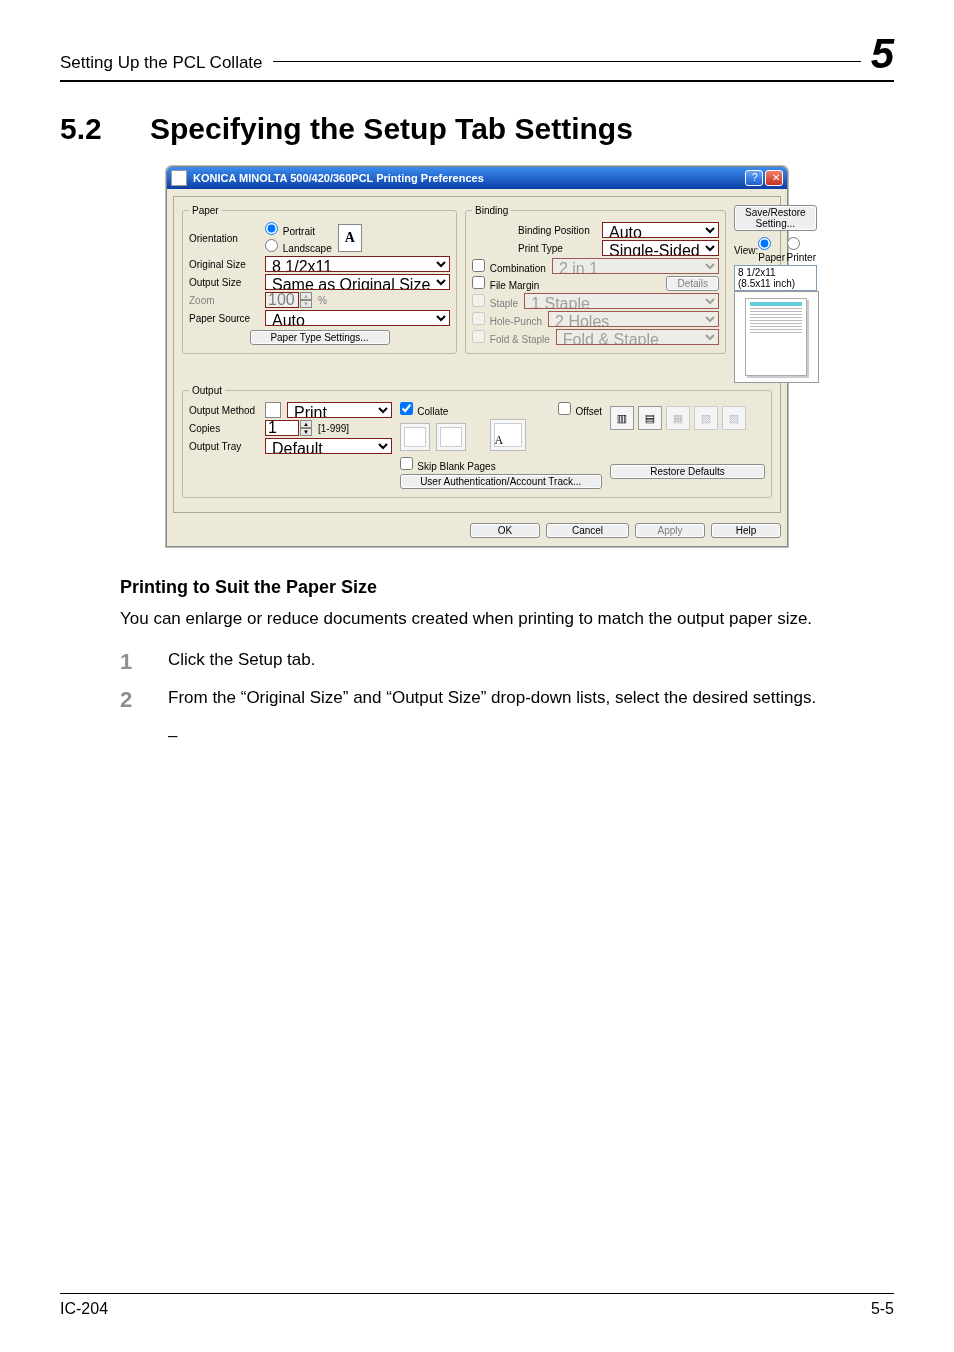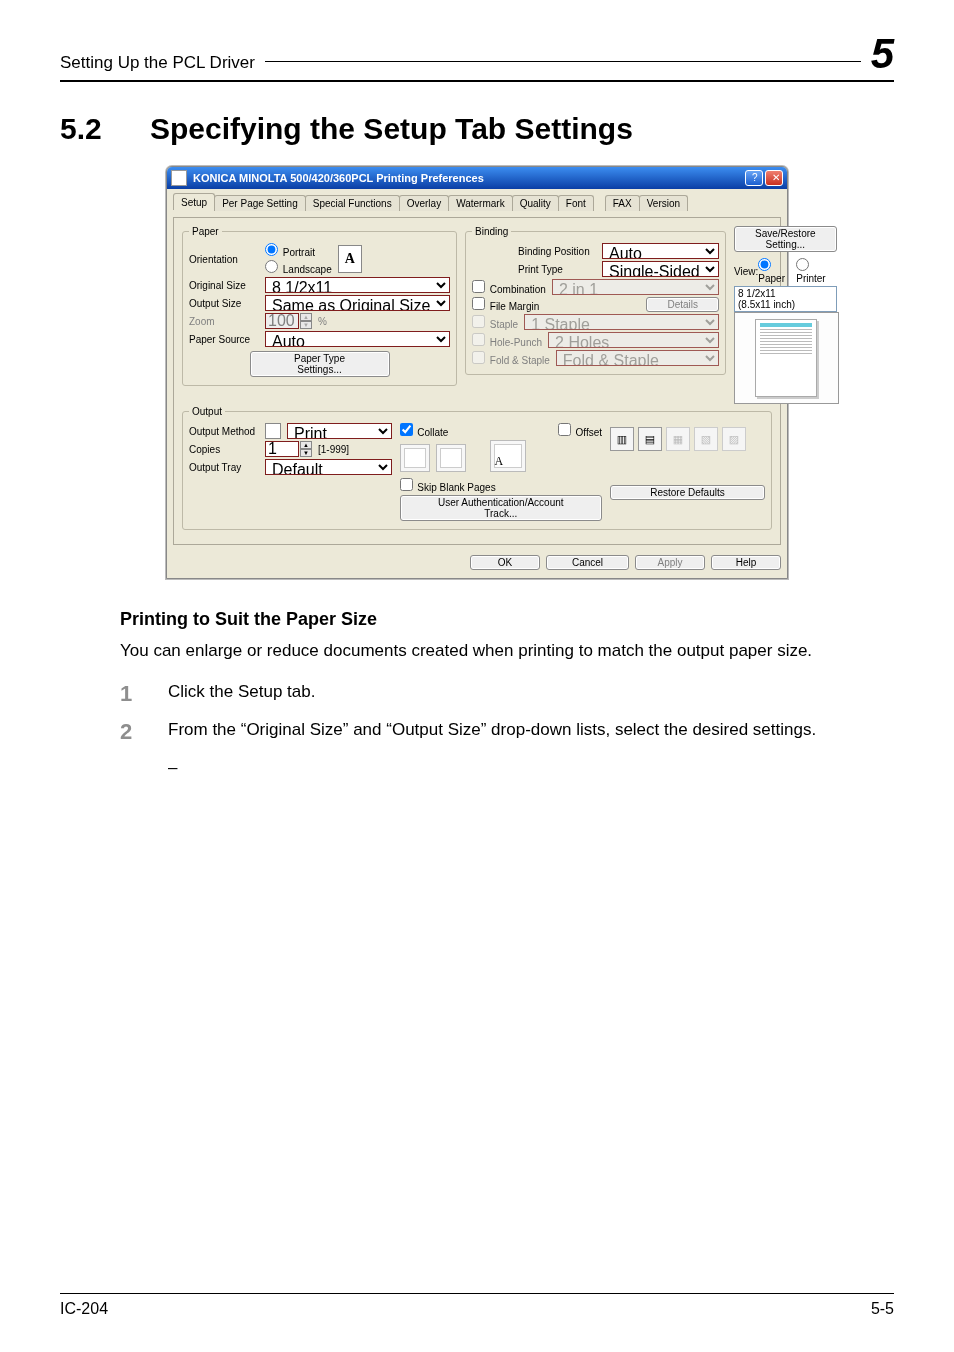--- a/index.html
+++ b/index.html
@@ -174,21 +174,21 @@
 
   .cols { display: flex; gap: 8px; }
   .col-a { flex: 1.05; }
   .col-b { flex: 1.0; }
   .col-c { width: 155px; }
 
   .btn {
     background: #efefef;
     border: 1px solid #8b8b8b;
     border-radius: 3px;
-    padding: 1px 20px;
+    padding: 1px 10px;
     font-size: 10px;
     cursor: pointer;
     box-shadow: inset 0 0 0 1px #fff;
   }
   .btn:disabled { color: var(--disabled); }
 
   .orient-icon {
     width: 22px; height: 26px;
     border: 1px solid #888;
     background: #fff;
@@ -296,21 +296,21 @@
     border-top: 1px solid var(--rule);
     padding-top: 6px;
   }
 </style>
 </head>
 <body>
 
 <div class="page">
 
   <div class="running-head">
-    <span>Setting Up the PCL Driver</span>
+    <span>Setting Up the PCL Collate</span>
     <div class="hr"></div>
     <span class="chnum">5</span>
   </div>
   <div class="head-top-rule"></div>
 
   <h1 class="sec">
     <span class="num">5.2</span>
     <span>Specifying the Setup Tab Settings</span>
   </h1>
 
@@ -318,32 +318,20 @@
     <div class="dlg">
 
       <div class="titlebar">
         <span class="printer-icon"></span>
         <span>KONICA MINOLTA 500/420/360PCL Printing Preferences</span>
         <span class="spacer"></span>
         <button class="btn-help">?</button>
         <button class="btn-close">✕</button>
       </div>
 
-      <div class="tabstrip">
-        <div class="tab active">Setup</div>
-        <div class="tab">Per Page Setting</div>
-        <div class="tab">Special Functions</div>
-        <div class="tab">Overlay</div>
-        <div class="tab">Watermark</div>
-        <div class="tab">Quality</div>
-        <div class="tab">Font</div>
-        <div class="tab-gap"></div>
-        <div class="tab">FAX</div>
-        <div class="tab">Version</div>
-      </div>
 
       <div class="tabpanel">
         <div class="cols">
 
           <div class="col-a">
             <fieldset class="groupbox">
               <legend>Paper</legend>
 
               <div class="row">
                 <span class="lbl">Orientation</span>

